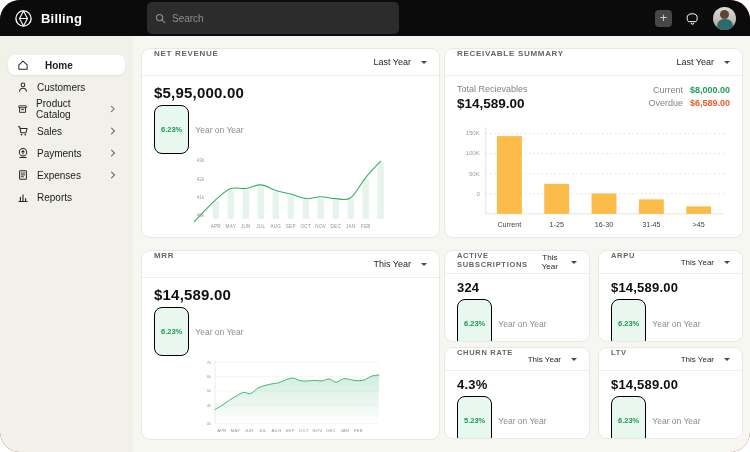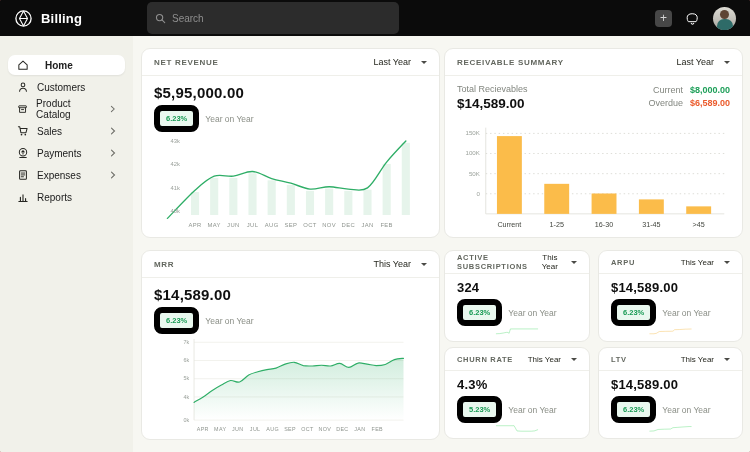--- a/index.html
+++ b/index.html
@@ -1,17 +1,17 @@
 <!DOCTYPE html>
 <html><head>
 <meta charset="utf-8">
 <style>
   * { margin:0; padding:0; box-sizing:border-box; }
   html,body { background:#ffffff; font-family:"Liberation Sans", sans-serif; }
-  .window { width:750px; height:452px; border-radius:1px; overflow:hidden; display:flex; flex-direction:column; background:#7f1d1d; }
+  .window { width:750px; height:452px; border-radius:20px; overflow:hidden; display:flex; flex-direction:column; background:#7f1d1d; }
 
   
   .topbar { height:36px; background:#0B0B0B; display:flex; align-items:center; padding:0 14px; flex:0 0 auto; }
   .brand { display:flex; align-items:center; gap:8px; width:120px; }
   .brand-title { color:#fff; font-size:13px; font-weight:700; letter-spacing:.2px; }
   .searchbox { margin-left:13px; width:252px; height:32px; background:#2C2C2C; border-radius:5px; display:flex; align-items:center; gap:6px; padding:0 8px; color:#8F8F8F; font-size:10px; }
   .topbar-right { margin-left:auto; display:flex; align-items:center; gap:13px; }
   .plus-btn { width:17px; height:17px; border:none; border-radius:4px; background:#474747; color:#D4D4D4; font-size:12px; line-height:16px; text-align:center; cursor:pointer; padding:0; }
   .avatar { width:23px; height:23px; border-radius:50%; background:linear-gradient(180deg,#DDDBD4 0%,#BFBDB6 60%,#9FA09B 100%); position:relative; overflow:hidden; }
   .avatar::before { content:""; position:absolute; left:7px; top:3px; width:9px; height:9px; border-radius:50%; background:#5E4434; }
@@ -24,33 +24,33 @@
   .nav-item.active { background:#ffffff; box-shadow:0 1px 2px rgba(0,0,0,.07); font-weight:700;gap:16px; }
   .nav-item .chev { margin-left:auto; }
   .main { flex:1; background:#F7F7F2; padding:12px 7px 12px 8px; display:flex; flex-direction:column; gap:12px; }
   .row { display:flex; gap:4px; }
   .small-grid { width:299px; display:grid; grid-template-columns:146px 145px; grid-template-rows:92px 92px; gap:5px 8px; }
 
   
   .card { background:#ffffff; border:1px solid #E9E9E4; border-radius:9px; display:flex; flex-direction:column; overflow:hidden; }
   .card.big { width:299px; height:190px; }
   .card.small { width:100%; height:92px; }
-  .card-head { flex:0 0 auto; display:flex; align-items:center; justify-content:space-between; padding:0 12px; height:27px; border-bottom:1px solid #EFEFEA; }
+  .card-head { flex:0 0 auto; display:flex; justify-content:space-between; padding:0 12px; height:27px; border-bottom:1px solid #EFEFEA; }
   .card.small .card-head { height:23px; }
   .card-title { font-size:8px; font-weight:700; letter-spacing:.7px; color:#63675F; }
   .card.small .card-title { font-size:7.5px; }
   .period { display:flex; align-items:center; gap:10px; background:none; border:none; font-family:inherit; font-size:9px; color:#26271F; cursor:pointer; padding:0; }
   .card.small .period { font-size:8px; }
   .caret { width:0; height:0; border:3px solid transparent; border-top-color:#4A4A46; margin-top:3px; }
   .card-body { flex:1; display:flex; flex-direction:column; padding:8px 12px 4px; min-height:0; }
   .card.small .card-body { padding:6px 12px 5px; }
   .metric-value { font-size:15px; font-weight:700; color:#0F0F0F; letter-spacing:.2px; }
   .card.small .metric-value { font-size:13px; }
   .badge-row { display:flex; align-items:center; gap:6px; margin-top:4px; }
-  .badge { font-size:7.5px; font-weight:700; color:#179A53; background:#E9F8EF; border:6px solid #000000; border-radius:8px; padding:3px 6px; }
+  .badge { font-size:7.5px; font-weight:700; color:#179A53; background:#E9F8EF; border:1px solid #000000; border-radius:8px; padding:19px 6px; }
   .badge-caption { font-size:8.5px; color:#8A8E86; }
   .chart { width:100%; margin-top:auto; display:block; }
   .spark { width:100%; margin-top:auto; display:block; }
 
   
   .recv-top { display:flex; justify-content:space-between; align-items:flex-start; }
   .recv-label { font-size:9px; color:#82867F; }
   .recv-value { font-size:13.5px; font-weight:700; color:#0F0F0F; margin-top:2px; }
   .recv-table { display:flex; flex-direction:column; gap:3px; margin-top:1px; }
   .recv-rowline { display:flex; justify-content:flex-end; gap:7px; font-size:9px; }

